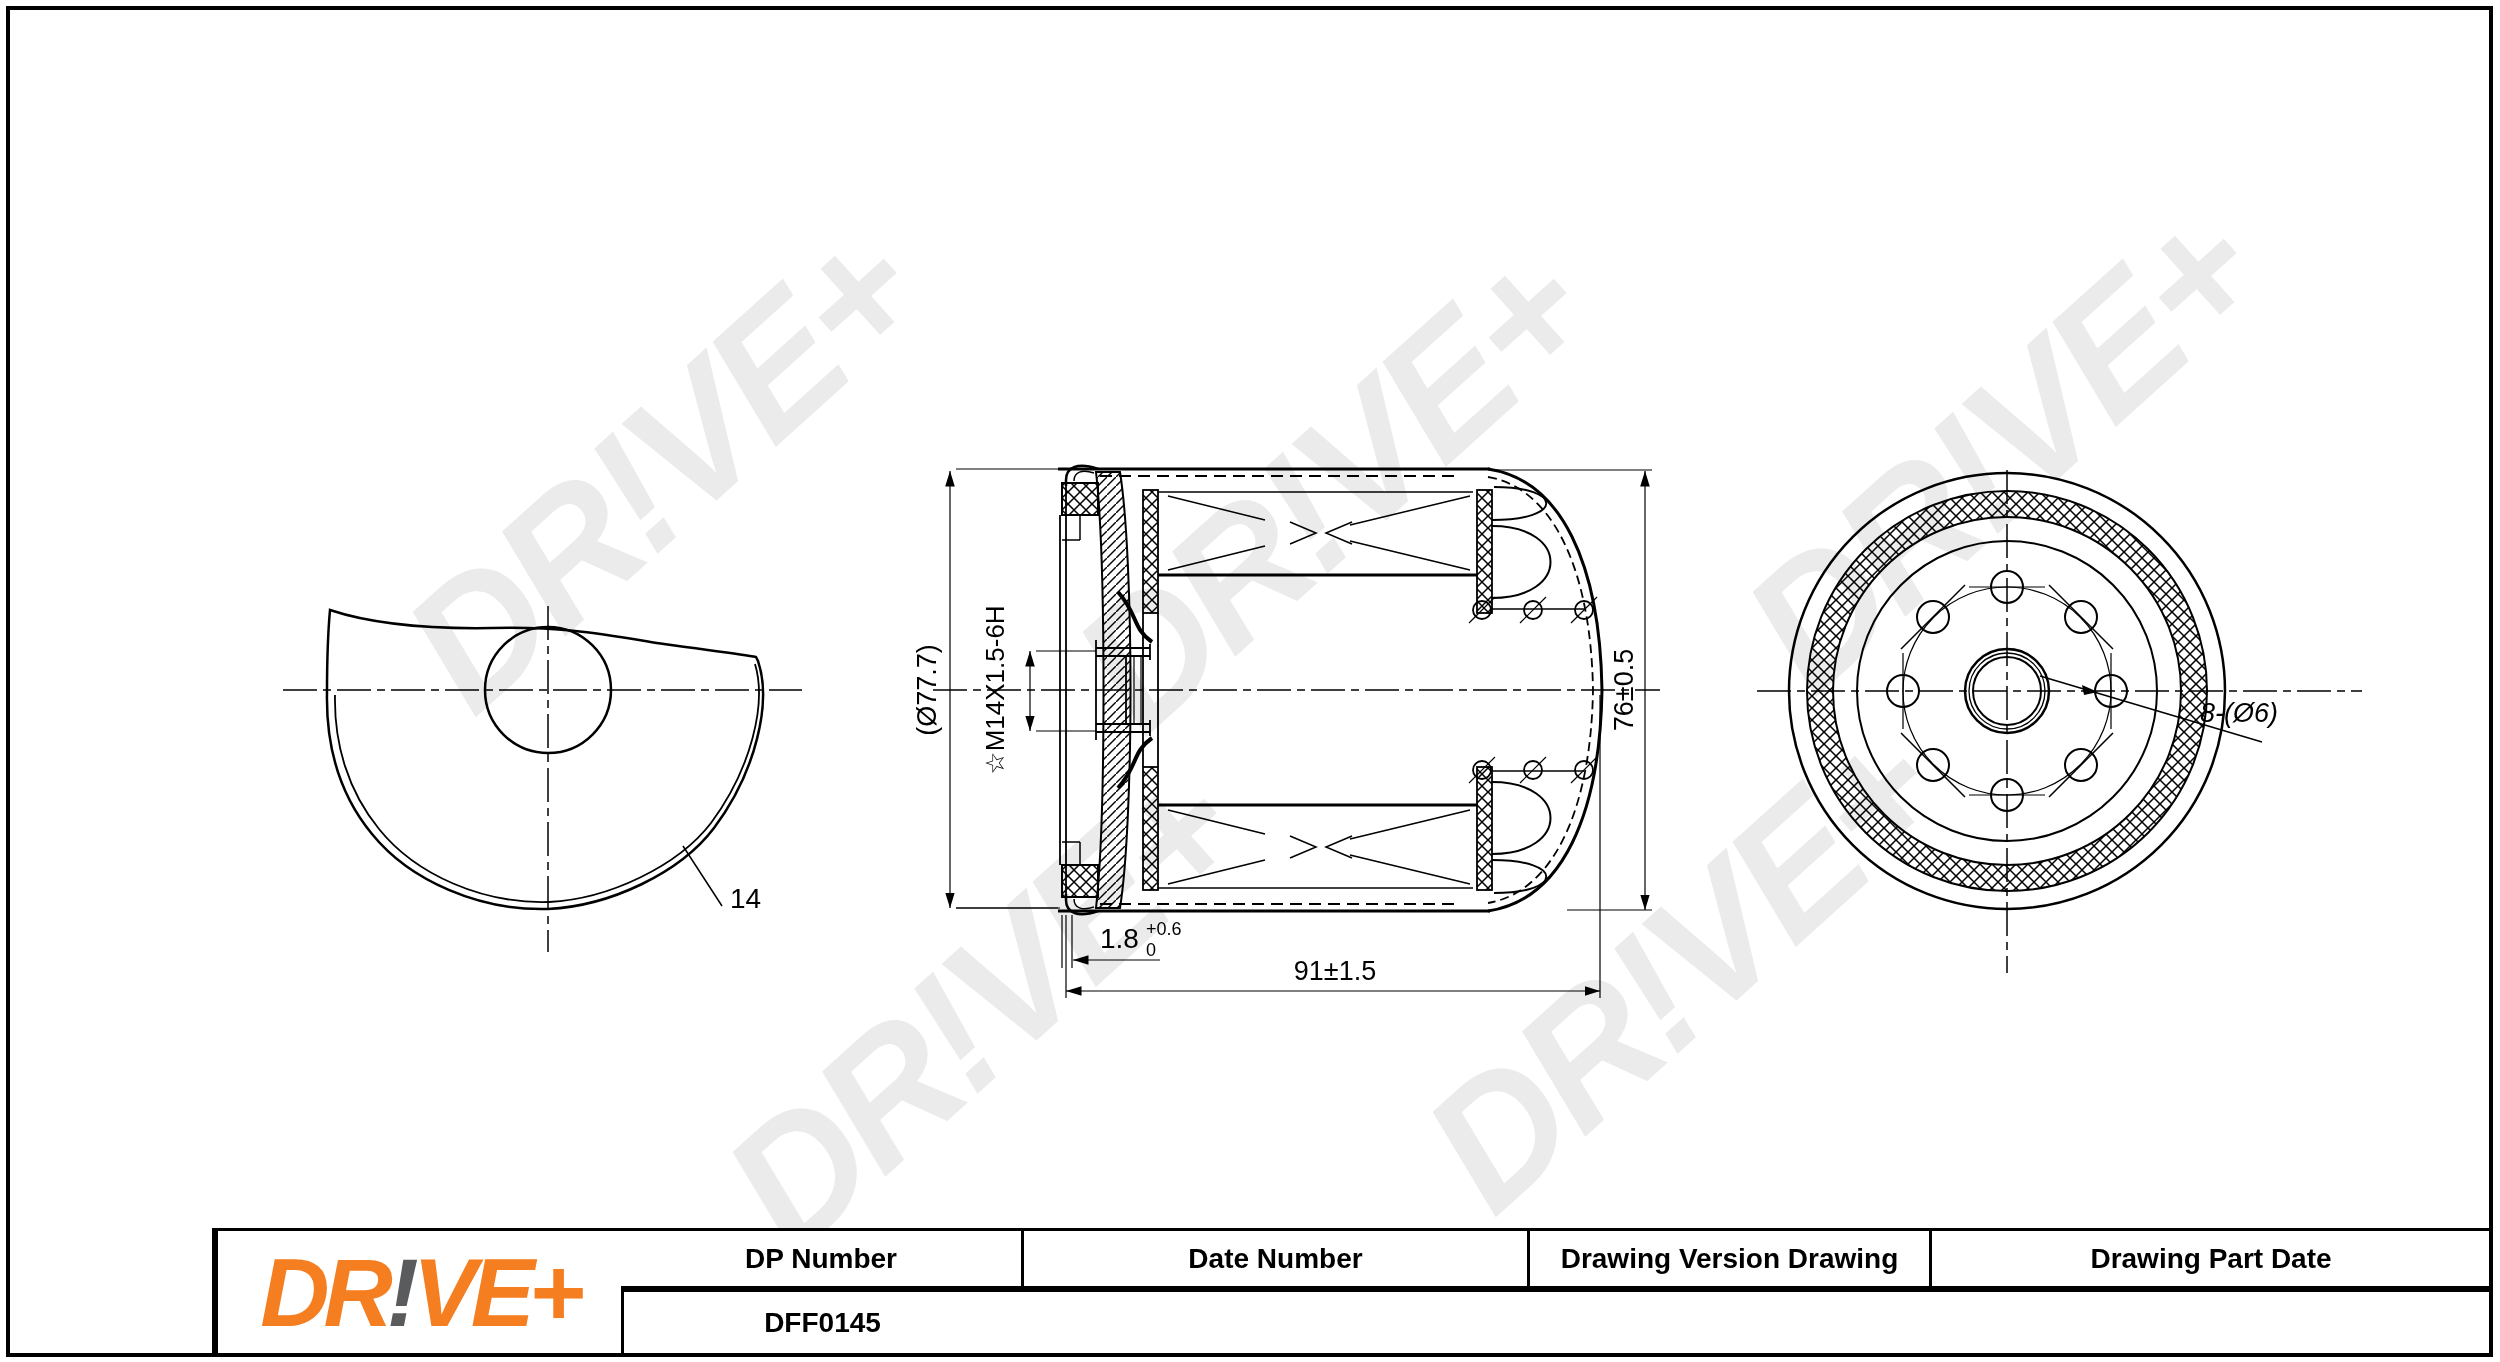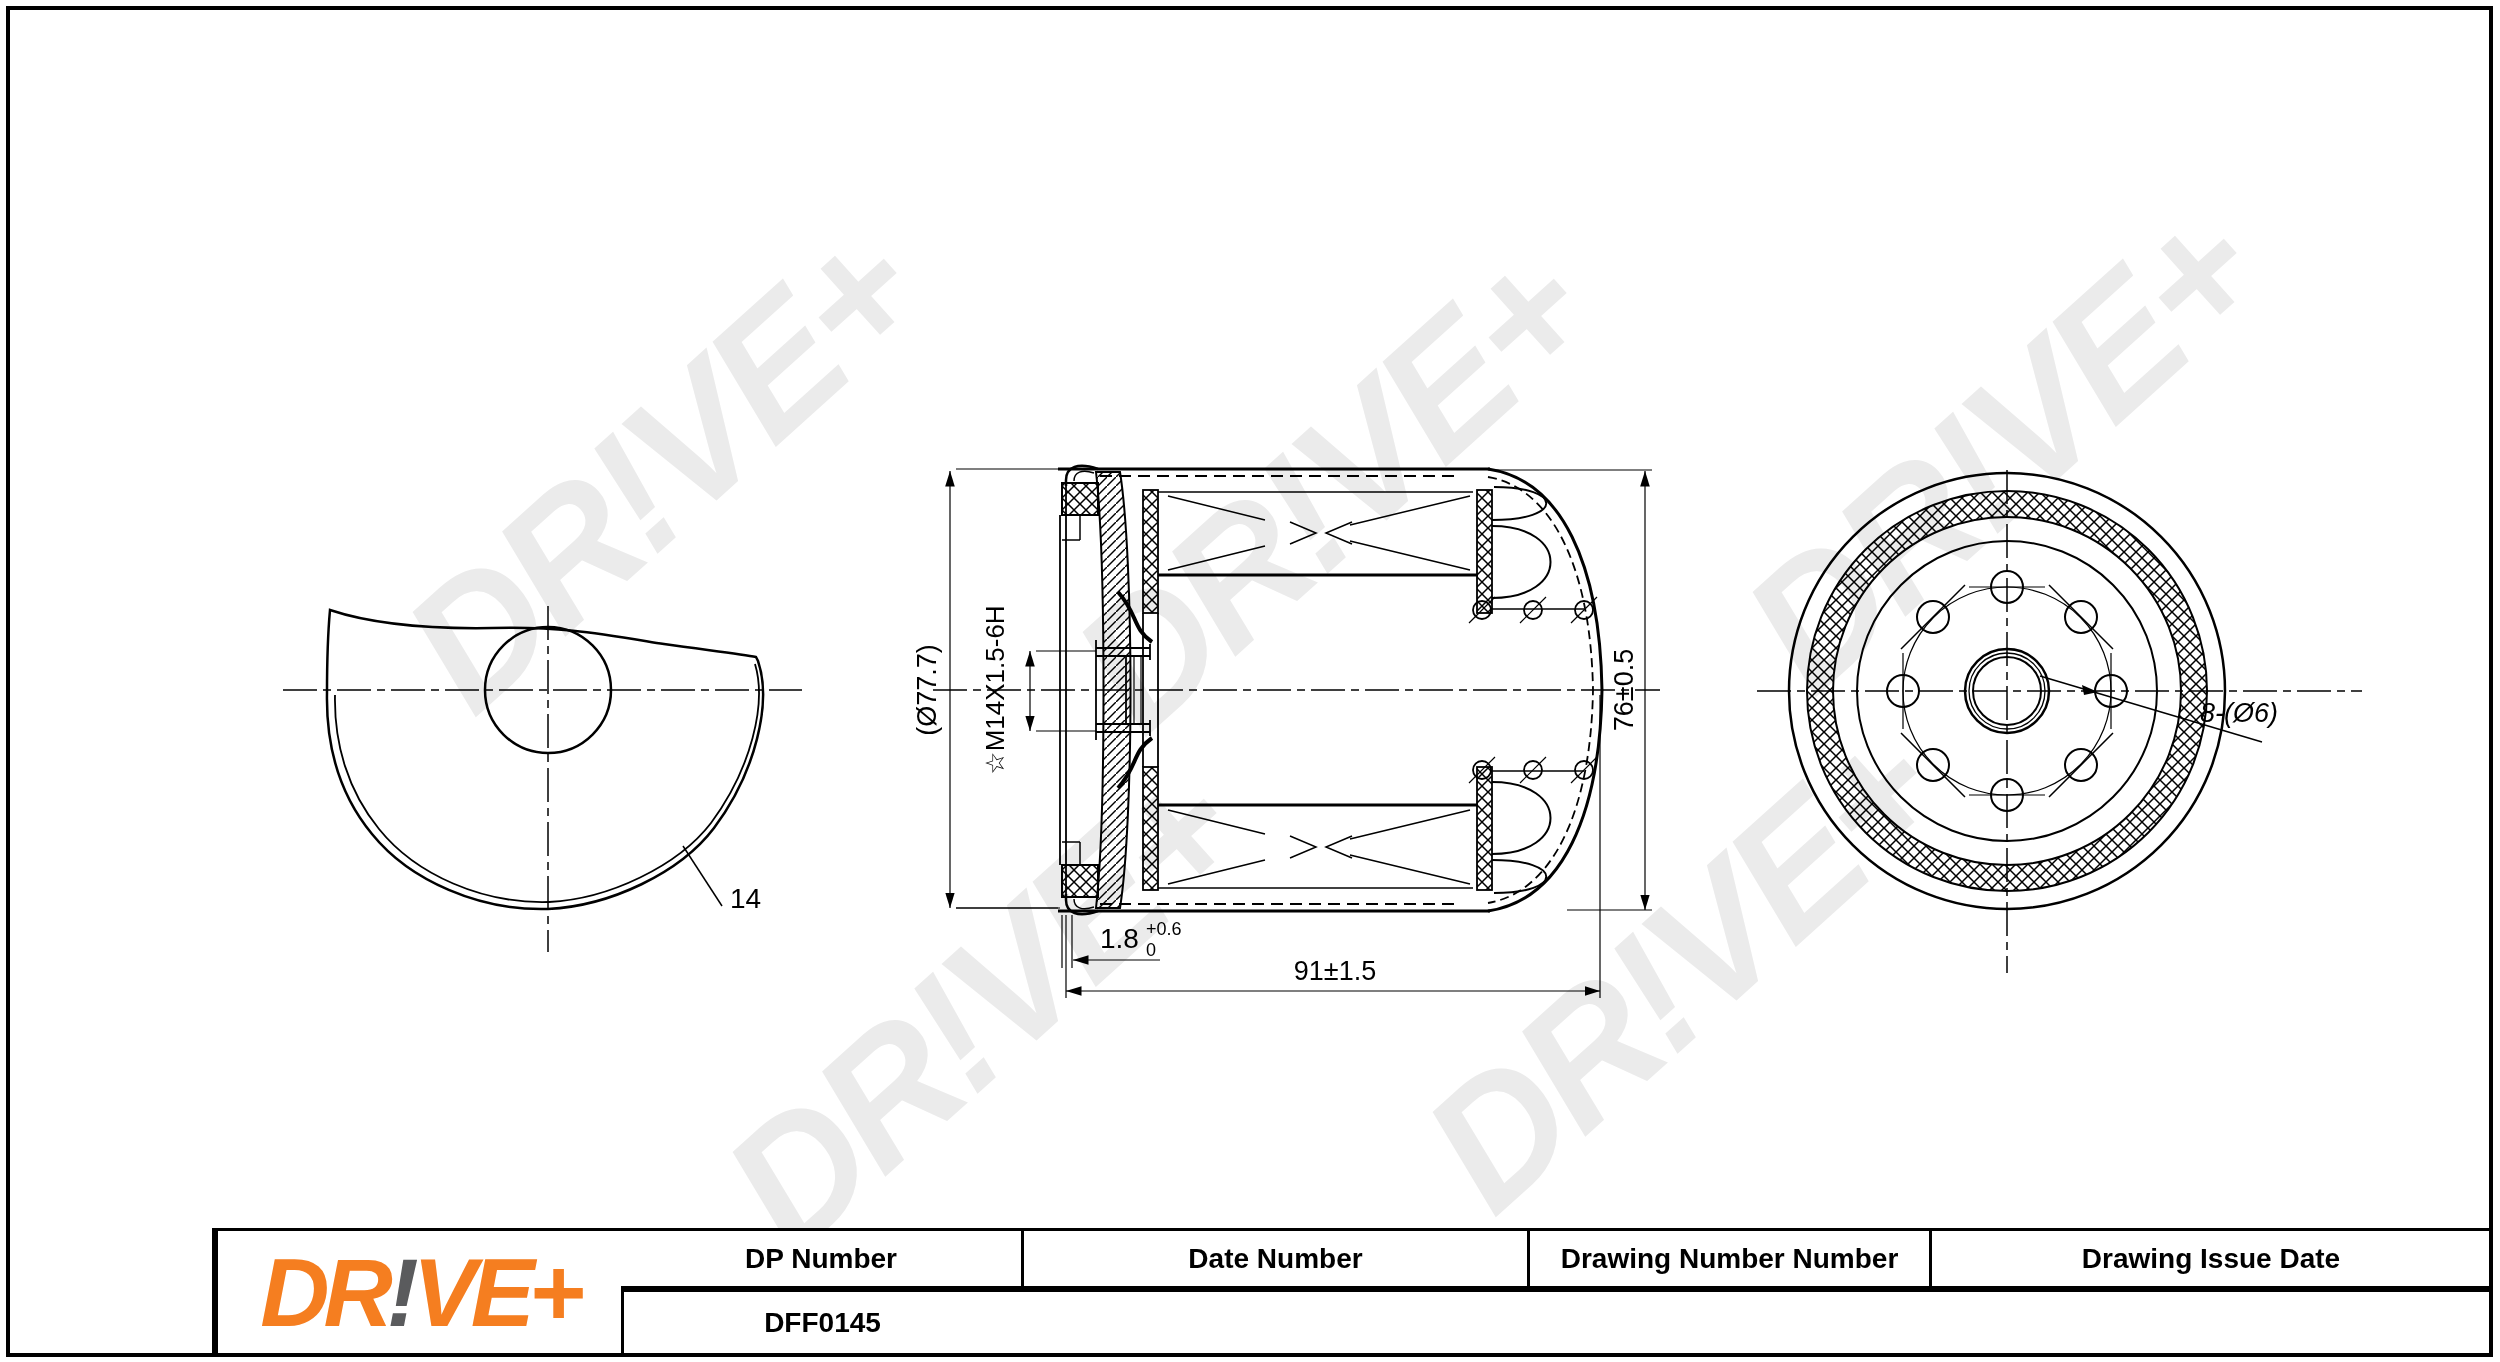--- a/index.html
+++ b/index.html
@@ -207,21 +207,21 @@
 
       <line x1="2040" y1="676" x2="2262" y2="742" stroke-width="1.5"></line>
       <polygon points="2098,692 2082,685 2084,695" fill="#000" stroke="none"></polygon>
     </g>
     <text x="2200" y="722" font-size="27" font-style="italic">8-(Ø6)</text>
   </svg>
 
   <div id="titleblock">
     <div class="cell hdr first">DP Number</div>
     <div class="cell hdr">Date Number</div>
-    <div class="cell hdr">Drawing Number Number</div>
-    <div class="cell hdr">Drawing Issue Date</div>
+    <div class="cell hdr">Drawing Version Drawing</div>
+    <div class="cell hdr">Drawing Part Date</div>
     <div class="cell logo-cell">
       <div id="logo"><span>DR</span><span class="bang">!</span><span>VE+</span></div>
     </div>
     <div class="cell">DFF0145</div>
   </div>
 
 </div>
 
 </body></html>

